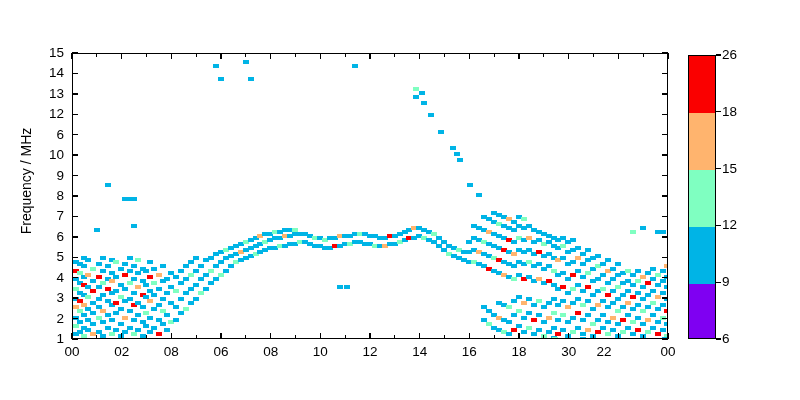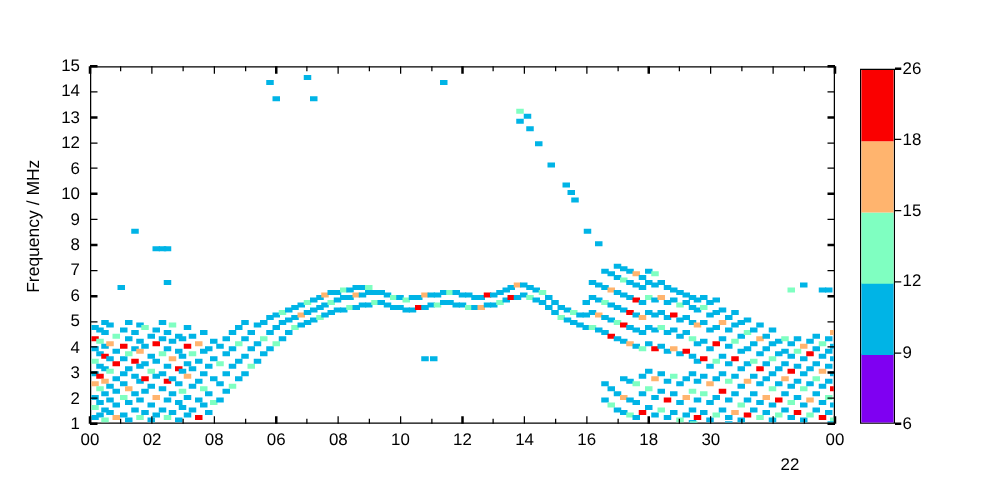--- a/index.html
+++ b/index.html
@@ -829,21 +829,21 @@
       <div class="tick xtickt" style="left: 468.683px;"></div>
       <div class="xlabel-text" style="left: 453.333px;">16</div>
       <div class="tick xtick" style="left: 518.35px;"></div>
       <div class="tick xtickt" style="left: 518.35px;"></div>
       <div class="xlabel-text" style="left: 503px;">18</div>
       <div class="tick xtick" style="left: 568.017px;"></div>
       <div class="tick xtickt" style="left: 568.017px;"></div>
       <div class="xlabel-text" style="left: 552.667px;">30</div>
       <div class="tick xtick" style="left: 617.683px;"></div>
       <div class="tick xtickt" style="left: 617.683px;"></div>
-      <div class="xlabel-text" style="left: 616px; margin-top: 20px;">22</div>
+      <div class="xlabel-text" style="left: 588px;">22</div>
       <div class="tick xtick" style="left: 667.35px;"></div>
       <div class="tick xtickt" style="left: 667.35px;"></div>
       <div class="xlabel-text" style="left: 652px;">00</div>
       <div class="tick xtick-minor" style="left: 96.1833px;"></div>
       <div class="tick xtick-minort" style="left: 96.1833px;"></div>
       <div class="tick xtick-minor" style="left: 145.85px;"></div>
       <div class="tick xtick-minort" style="left: 145.85px;"></div>
       <div class="tick xtick-minor" style="left: 195.517px;"></div>
       <div class="tick xtick-minort" style="left: 195.517px;"></div>
       <div class="tick xtick-minor" style="left: 245.183px;"></div>

